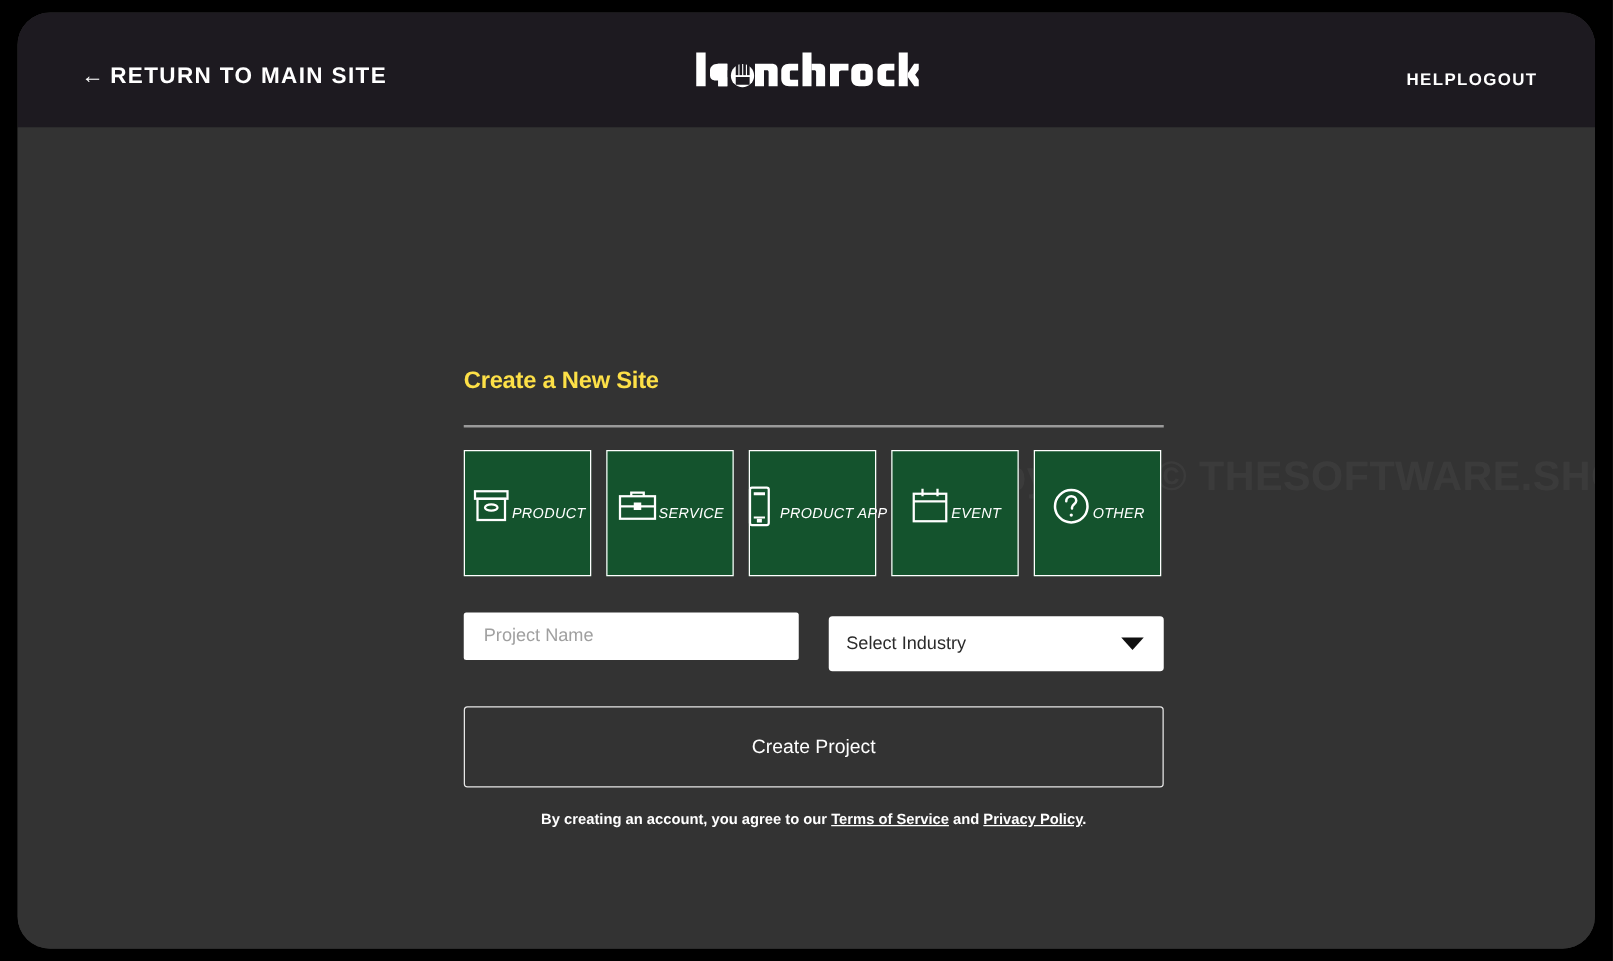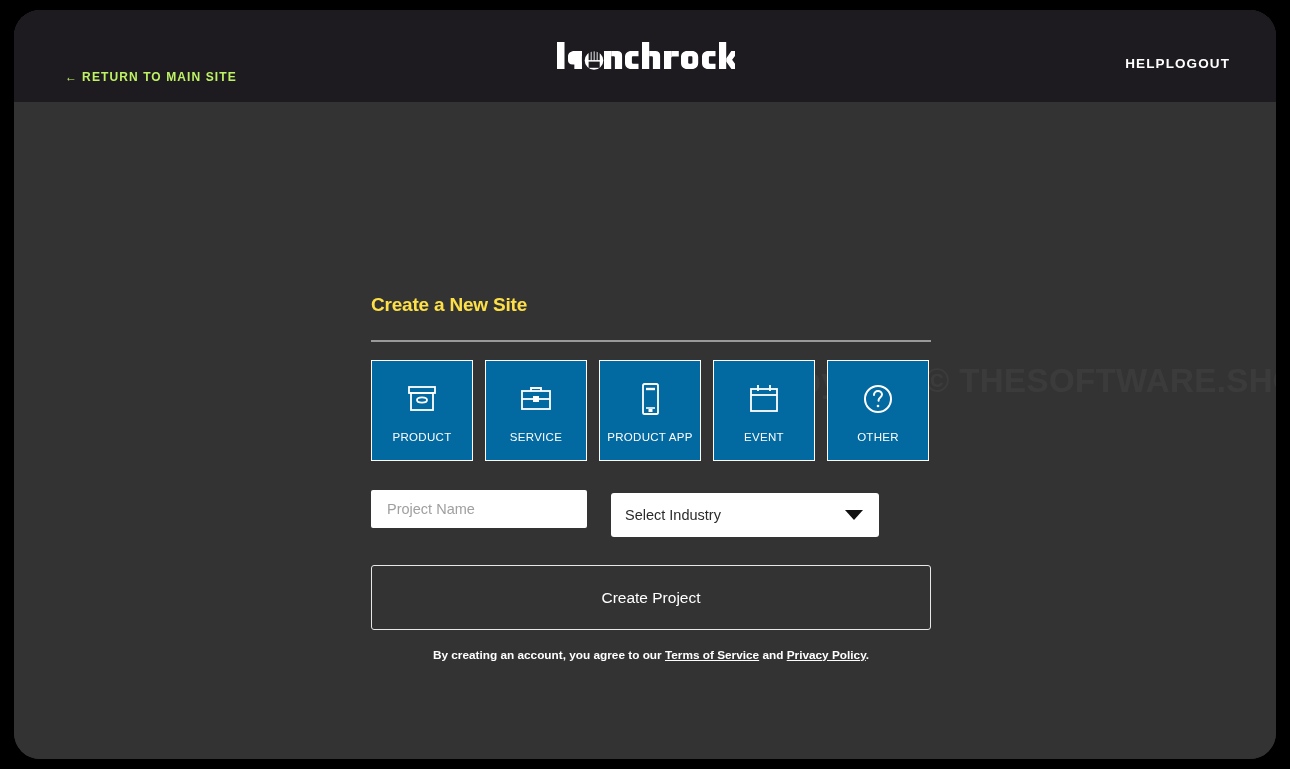--- a/index.html
+++ b/index.html
@@ -29,23 +29,23 @@
     position: relative;
     height: 92px;
     background: #1d1a20;
     display: flex;
     align-items: center;
   }
 
   .return-link {
     position: absolute;
     left: 51px;
-    top: 60px;
-    color: #bef264;
-    font-size: 12px;
+    top: 40px;
+    color: #ffffff;
+    font-size: 18px;
     font-weight: bold;
     letter-spacing: 1.1px;
     text-decoration: none;
     white-space: nowrap;
     cursor: pointer;
   }
   .return-link .arrow-glyph { margin-right: 4px; font-weight: normal; }
 
   .brand-logo {
     position: absolute;
@@ -122,27 +122,28 @@
   
   .category-row {
     margin-top: 18px;
     display: flex;
     gap: 12px;
   }
 
   .category-card {
     width: 102px;
     height: 101px;
-    background: #0369a1;
+    background: #14532d;
     border: 1px solid #ffffff;
     display: flex;
-    flex-direction: column;
+    flex-direction: row;
     align-items: center;
     justify-content: center;
     cursor: pointer;
+    font-style: italic;
   }
   .category-card .card-icon {
     height: 40px;
     display: flex;
     align-items: center;
     justify-content: center;
     margin-bottom: 12px;
   }
   .category-card .card-label {
     color: #ffffff;
@@ -153,21 +154,21 @@
 
   
   .input-row {
     margin-top: 29px;
     display: flex;
     align-items: flex-start;
     gap: 24px;
   }
 
   .project-name-input {
-    width: 216px;
+    width: 268px;
     height: 38px;
     background: #ffffff;
     border: none;
     border-radius: 2px;
     padding: 0 16px;
     font-family: "Liberation Sans", sans-serif;
     font-size: 14.5px;
     color: #333333;
     outline: none;
   }

